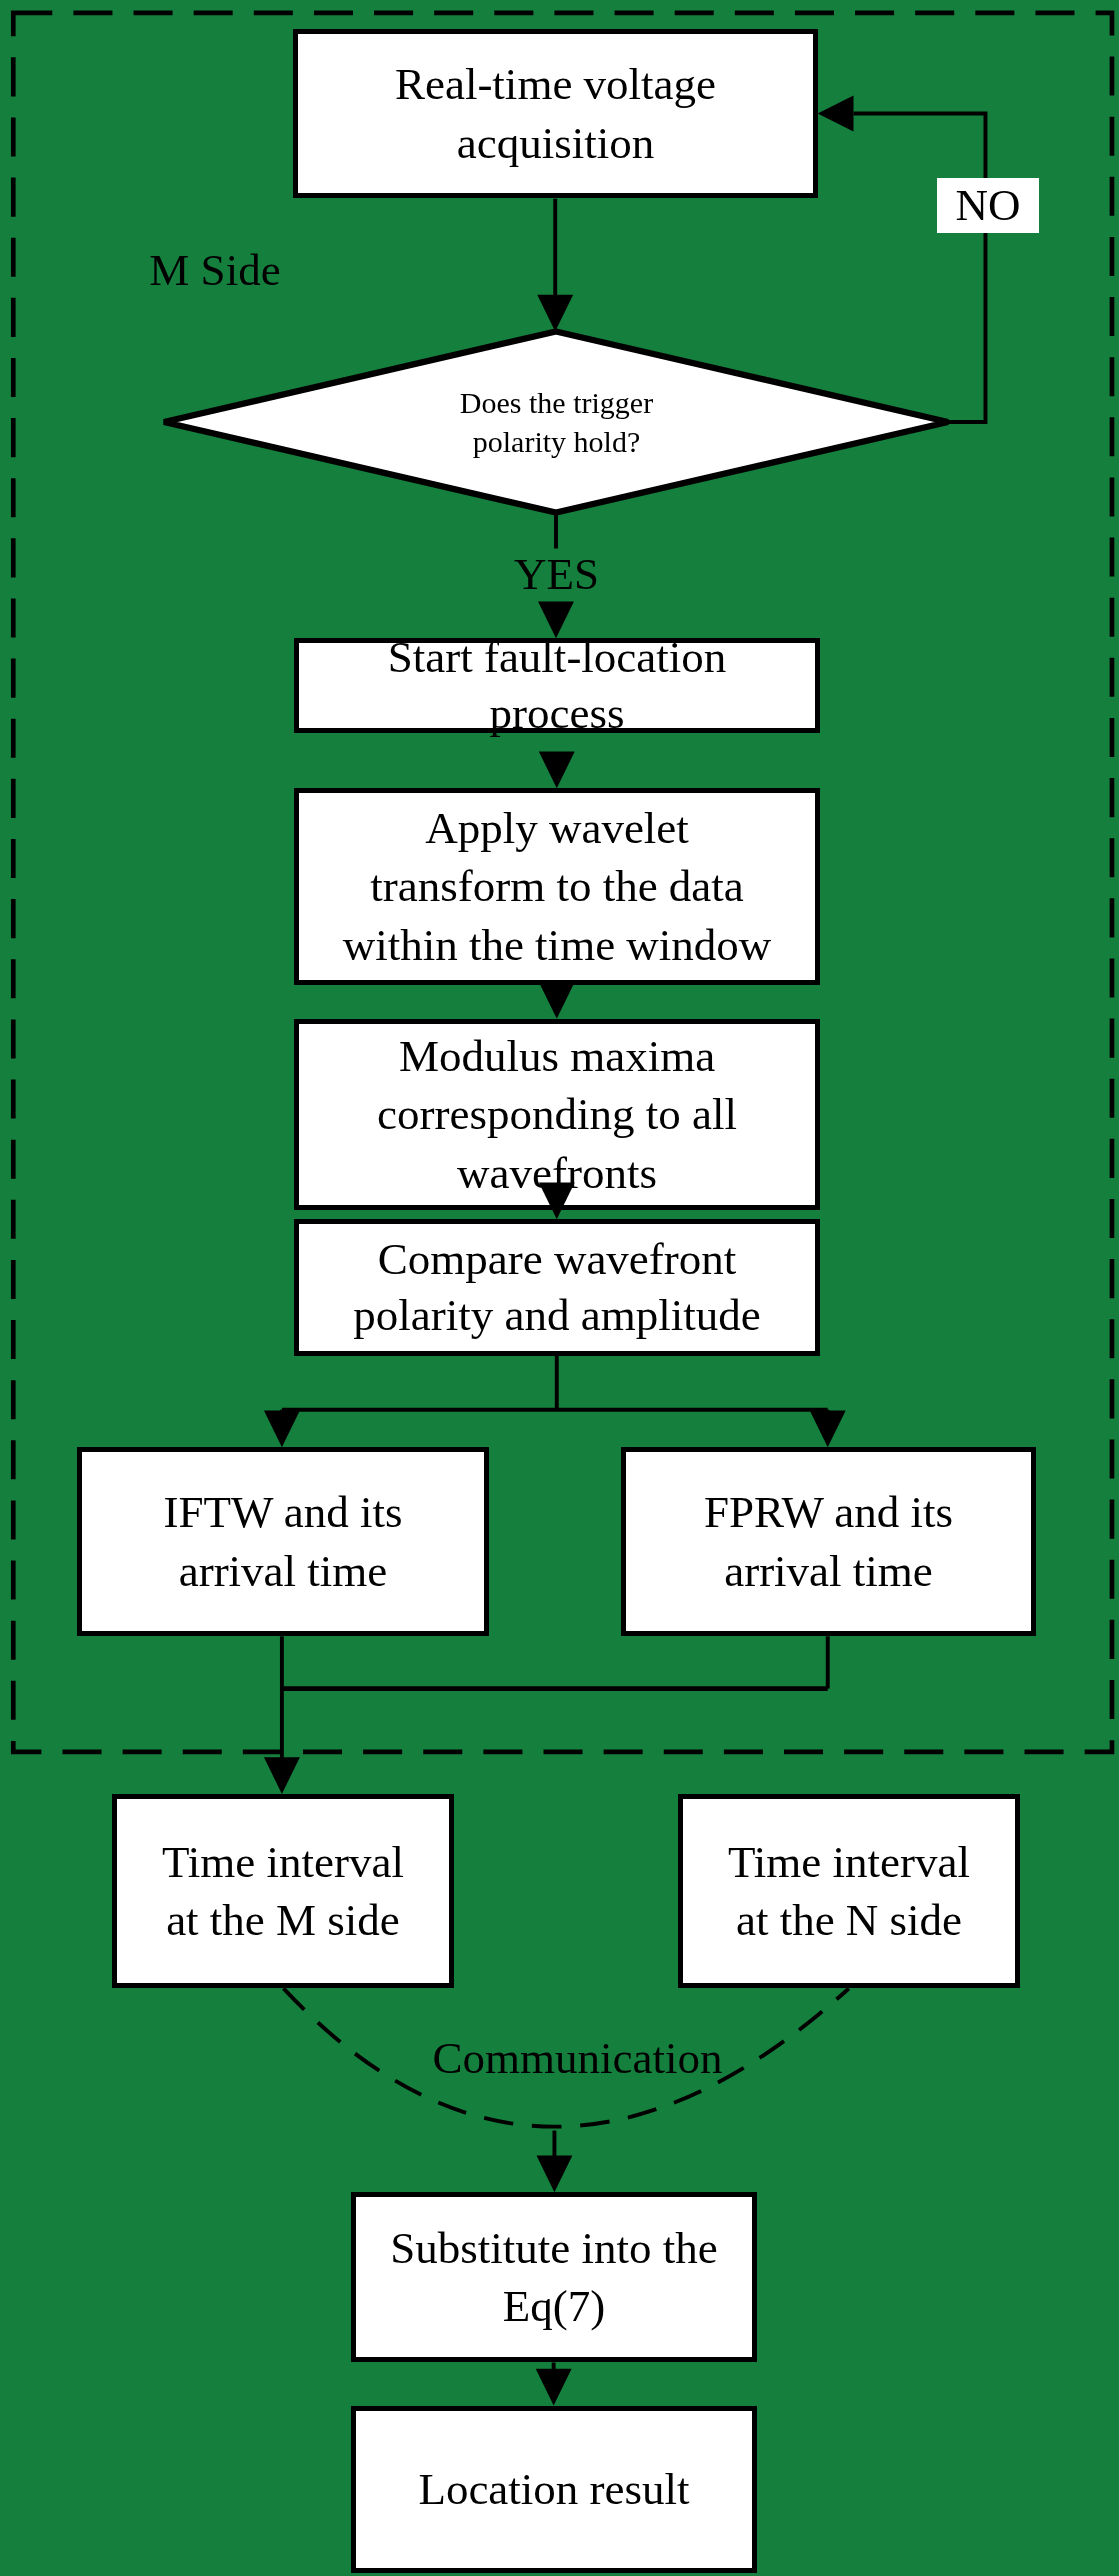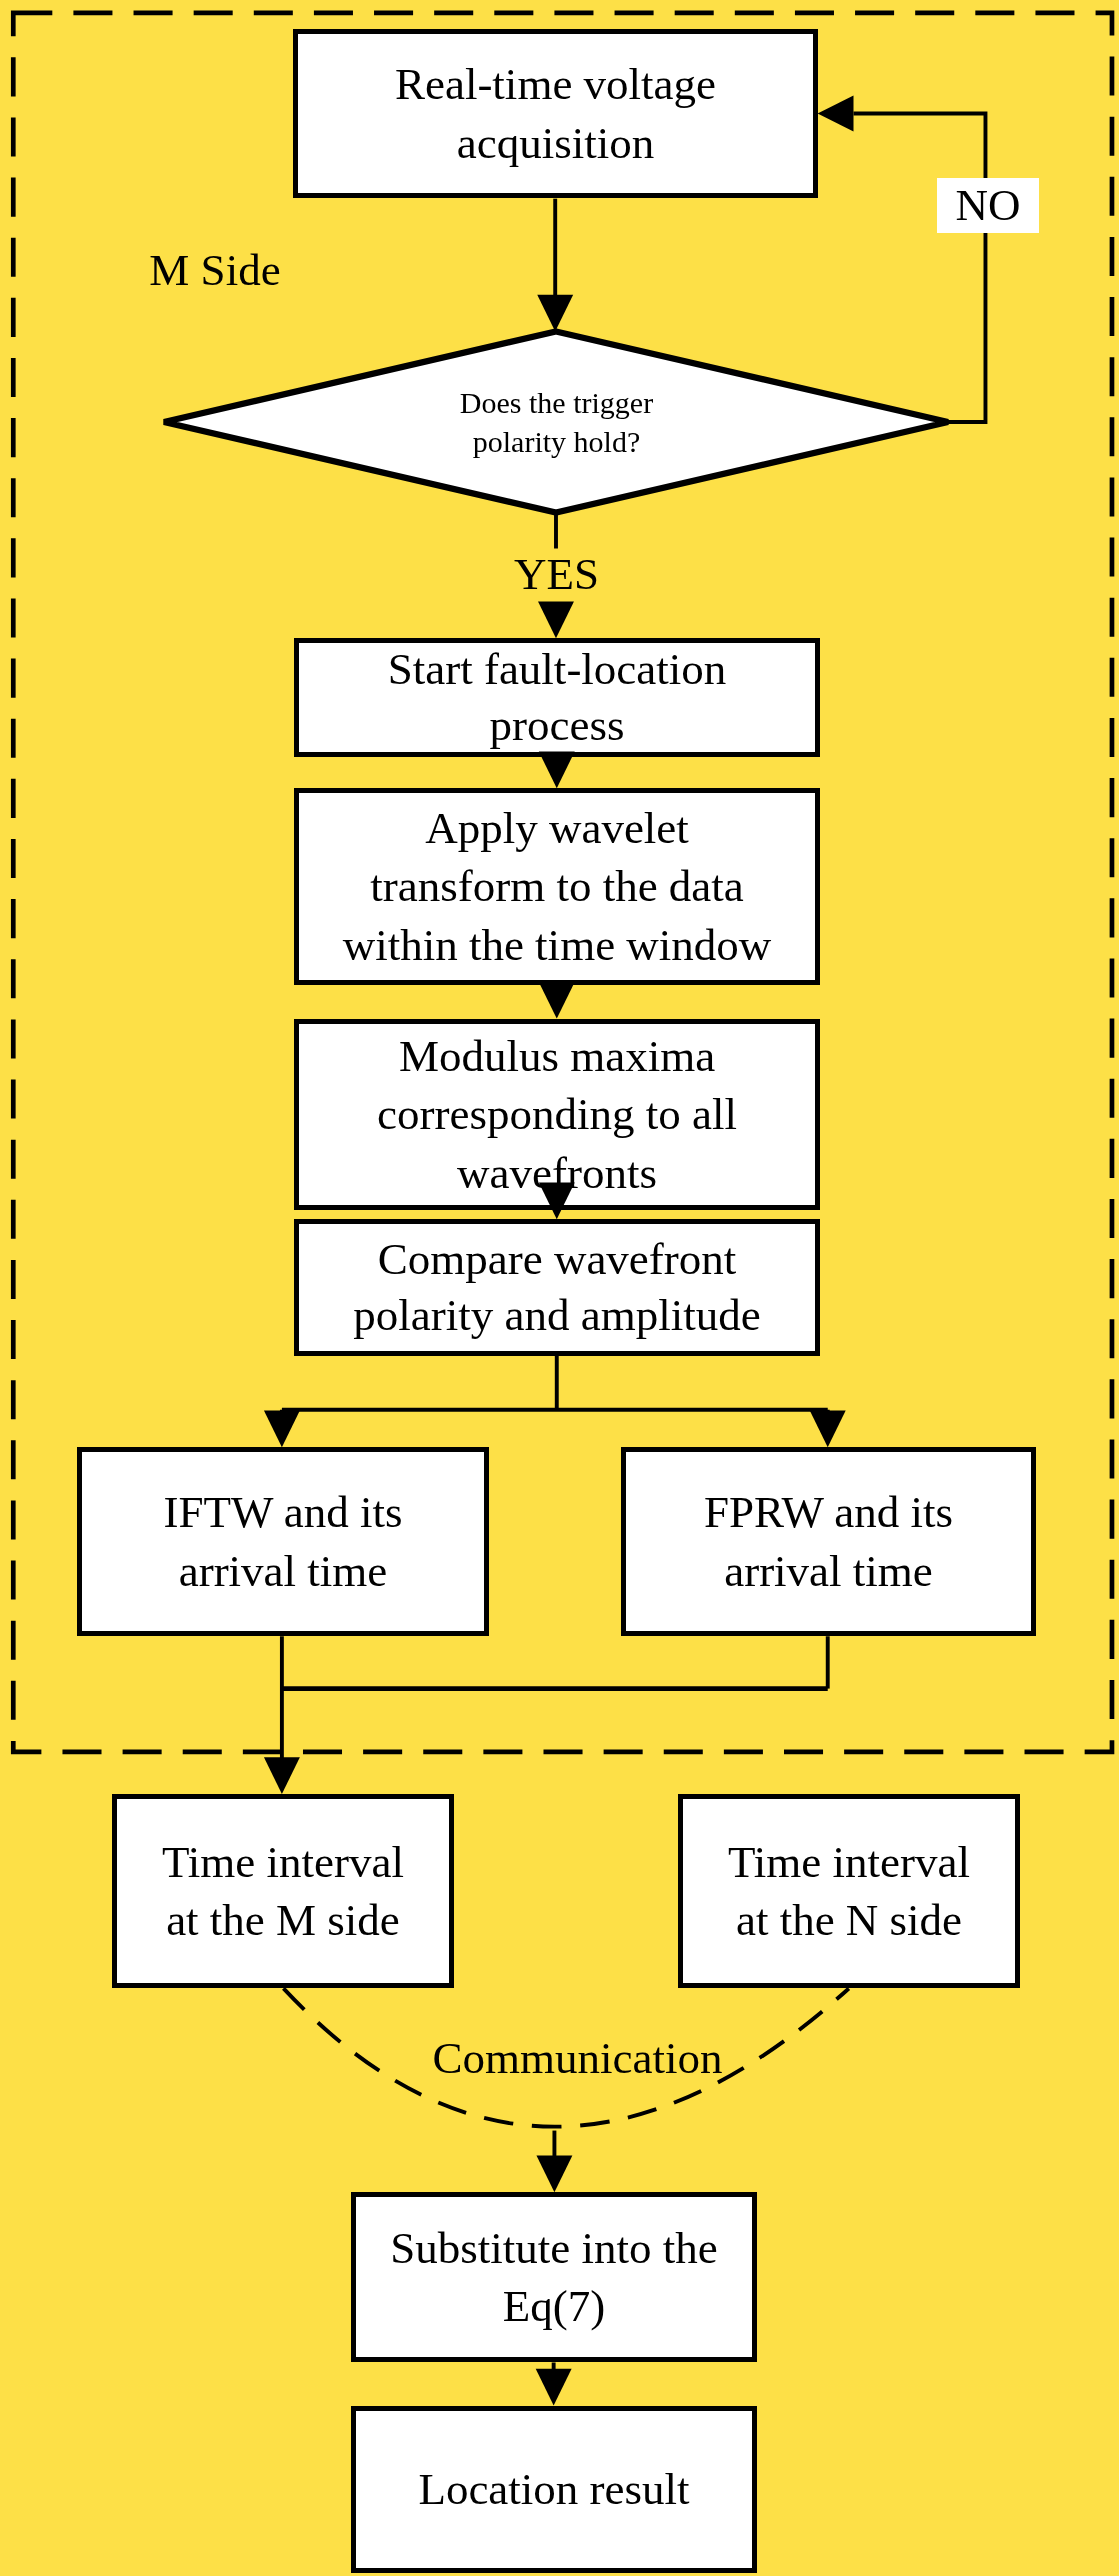--- a/index.html
+++ b/index.html
@@ -1,20 +1,20 @@
 <!DOCTYPE html>
 <html style="font-size:12.5px"><head>
 <meta charset="utf-8">
 <style>
   html, body { margin: 0; padding: 0; background: #ffffff; }
   #stage {
     position: relative;
     width: 1119px;
     height: 2576px;
-    background: #fde047;
+    background: #15803d;
     font-family: "Liberation Serif", "DejaVu Serif", serif;
     color: #000000;
     overflow: hidden;
   }
   #connectors {
     position: absolute;
     left: 0; top: 0;
     width: 1119px; height: 2576px;
     z-index: 2;
     pointer-events: none;
@@ -52,21 +52,21 @@
     justify-content: center;
     align-items: center;
     font-size: 45px;
     line-height: 1;
     white-space: nowrap;
     z-index: 3;
   }
   .float-label.on-line { background: #ffffff; }
   
   #node-acquisition   { left: 293px;  top: 29px;   width: 525px; height: 169px; }
-  #node-start         { left: 294px;  top: 638px;  width: 526px; height: 119px; line-height: 1.24; }
+  #node-start         { left: 294px;  top: 638px;  width: 526px; height: 95px; line-height: 1.24; }
   #node-wavelet       { left: 294px;  top: 788px; width: 526px; height: 197px; }
   #node-modulus       { left: 294px;  top: 1019px; width: 526px; height: 191px; }
   #node-compare       { left: 294px;  top: 1219px; width: 526px; height: 137px; line-height: 1.24; }
   #node-iftw          { left: 77px;   top: 1447px; width: 412px; height: 189px; }
   #node-fprw          { left: 621px;  top: 1447px; width: 415px; height: 189px; }
   #node-interval-m    { left: 112px;  top: 1794px; width: 342px; height: 194px; }
   #node-interval-n    { left: 678px;  top: 1794px; width: 342px; height: 194px; }
   #node-substitute    { left: 351px;  top: 2192px; width: 406px; height: 170px; }
   #node-result        { left: 351px;  top: 2406px; width: 406px; height: 167px; }
   #trigger-text       { left: 283px;  top: 336px;  width: 547px; height: 172px; }

